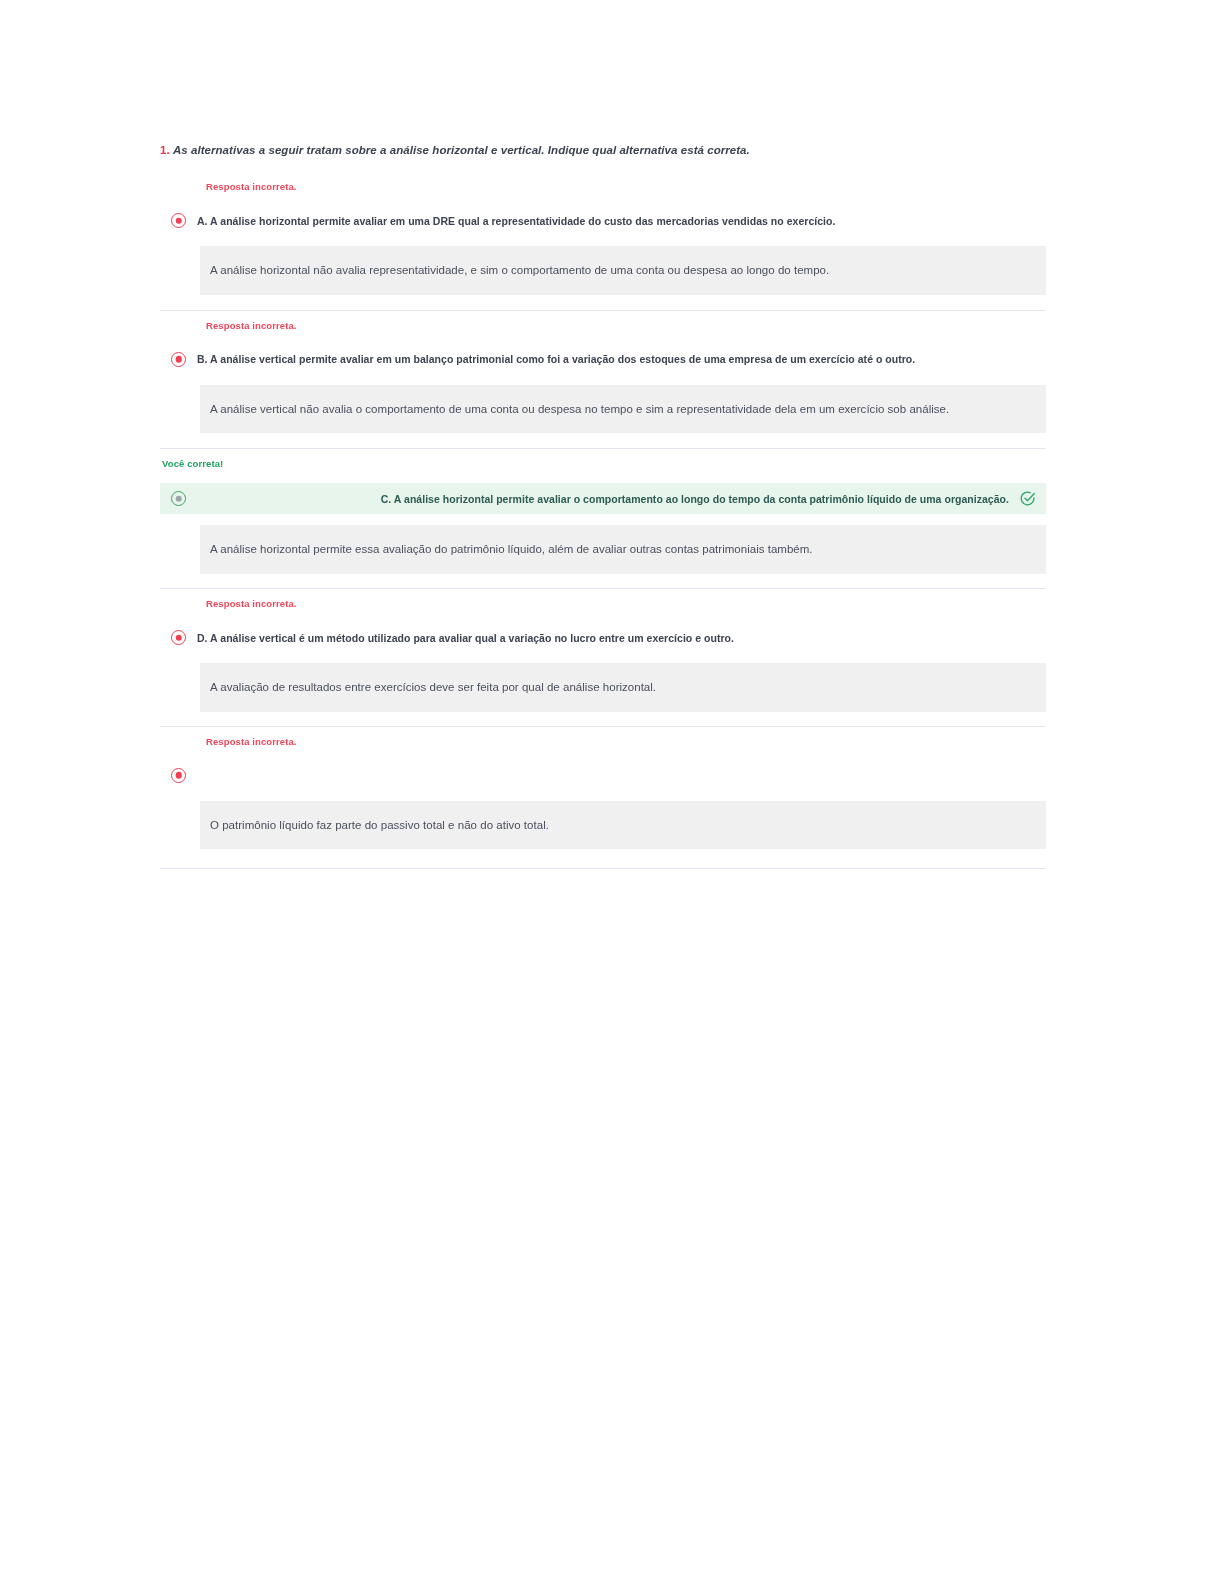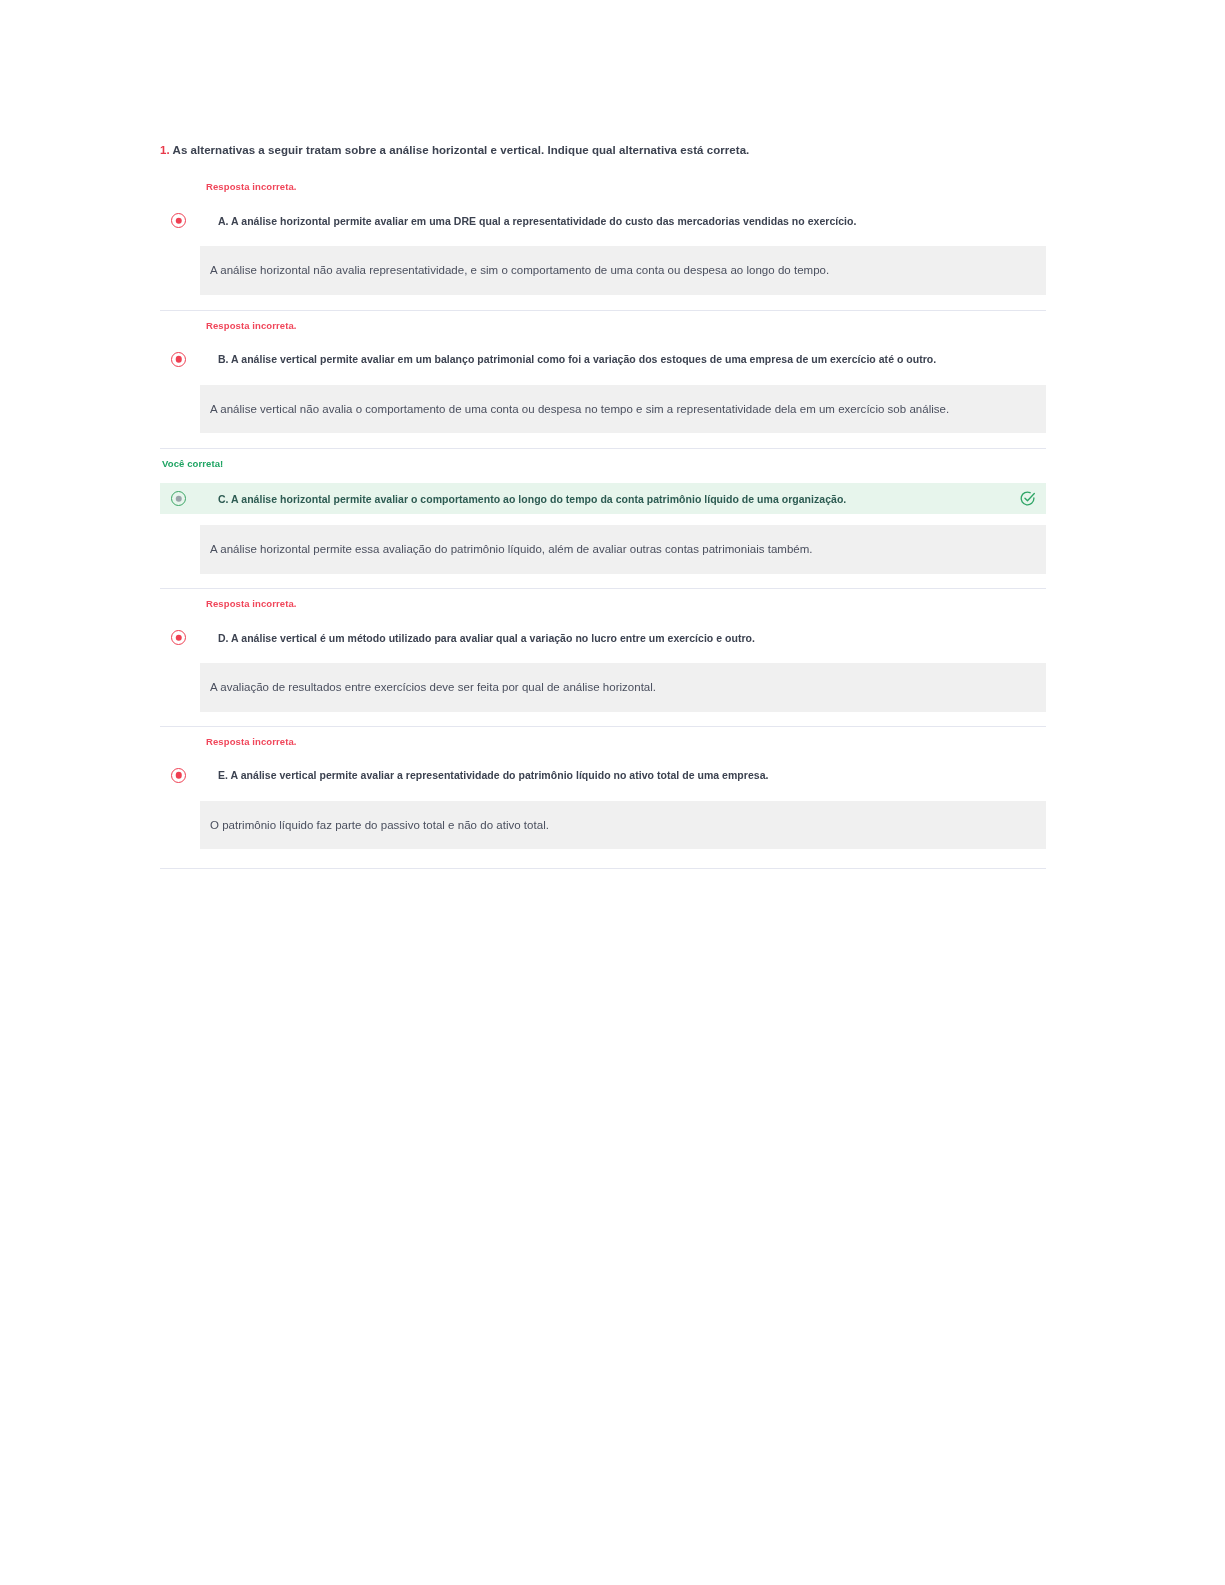--- a/index.html
+++ b/index.html
@@ -38,20 +38,21 @@
     letter-spacing: 0.05px;
     margin: 0 0 23px 0;
   }
   .question-number {
     color: #e8394a;
     font-weight: bold;
   }
   .question-text {
     font-weight: bold;
     color: #3c4250;
+    font-style: italic;
   }
 
   
   .alt-block {
     position: relative;
   }
   .alt-divider {
     border: 0;
     border-top: 1px solid #e4e6ef;
     margin: 0 0 9px 0;
@@ -107,24 +108,24 @@
     background: #9aa4a9;
   }
 
   .option-text {
     font-size: 10.5px;
     font-weight: bold;
     line-height: 1.35;
     color: #3c4250;
     letter-spacing: 0.03px;
     flex: 1 1 auto;
-    margin-left: 21px;
   }
   .option-row.correct-row .option-text {
     color: #2d5b52;
+    text-align: right;
   }
 
   .check-icon {
     flex: 0 0 auto;
     width: 17px;
     height: 17px;
     margin-left: 10px;
   }
 
   
@@ -226,21 +227,20 @@
       </div>
     </div>
 
     <div class="block-gap-sm"></div>
     <hr class="alt-divider">
 
     <div class="alt-block">
       <div class="feedback incorrect">Resposta incorreta.</div>
       <div class="option-row">
         <span class="radio"></span>
-        <span class="option-text">E. A análise vertical permite avaliar a representatividade do patrimônio líquido no ativo total de uma empresa.</span>
       </div>
       <div class="explanation">
         <span class="explanation-text">O patrimônio líquido faz parte do passivo total e não do ativo total.</span>
       </div>
     </div>
 
     <hr class="end-divider">
 
   </div>
 </div>

